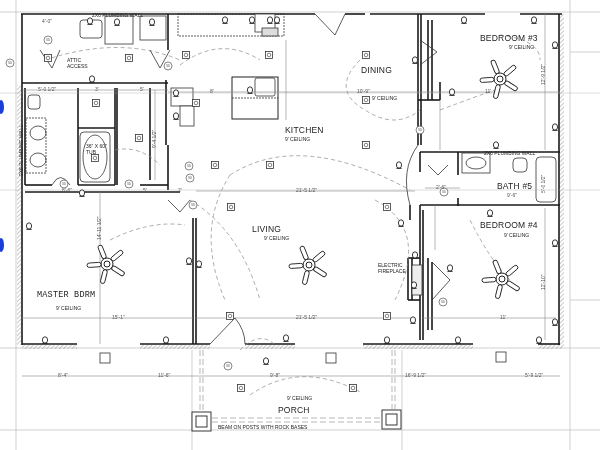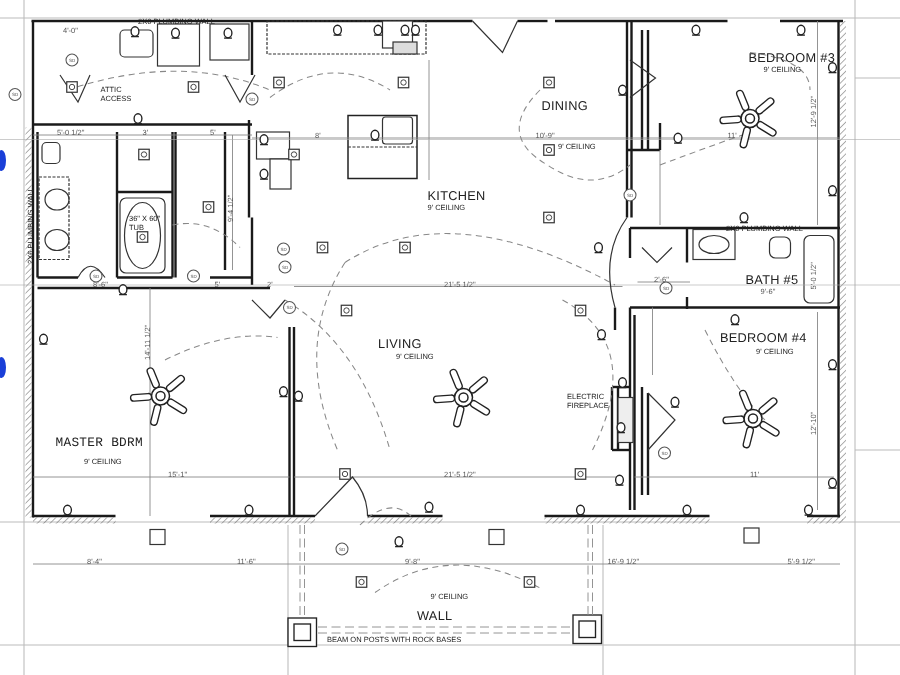--- a/index.html
+++ b/index.html
@@ -329,30 +329,30 @@
 
 <div class="lbl room" style="left:361px; top:66px;">DINING</div>
 <div class="lbl ceil" style="left:372px; top:96px;">9' CEILING</div>
 
 <div class="lbl room" style="left:252px; top:225px;">LIVING</div>
 <div class="lbl ceil" style="left:264px; top:236px;">9' CEILING</div>
 
 <div class="lbl room" style="left:37px; top:291px;font-family:Liberation Mono, monospace;">MASTER BDRM</div>
 <div class="lbl ceil" style="left:56px; top:306px;">9' CEILING</div>
 
-<div class="lbl room" style="left:480px; top:34px;margin-left:19px;">BEDROOM #3</div>
+<div class="lbl room" style="left:480px; top:34px;">BEDROOM #3</div>
 <div class="lbl ceil" style="left:509px; top:45px;">9' CEILING</div>
 
 <div class="lbl room" style="left:497px; top:182px;">BATH #5</div>
 <div class="lbl dim" style="left:507px; top:193px;">9'-6"</div>
 
 <div class="lbl room" style="left:480px; top:221px;">BEDROOM #4</div>
 <div class="lbl ceil" style="left:504px; top:233px;">9' CEILING</div>
 
-<div class="lbl room" style="left:278px; top:406px;">WALL</div>
+<div class="lbl room" style="left:278px; top:406px;">PORCH</div>
 <div class="lbl ceil" style="left:287px; top:396px;">9' CEILING</div>
 
 <div class="lbl note" style="left:92px; top:13px;">2X6 PLUMBING WALL</div>
 <div class="lbl note vert" style="left:19px; top:176px;">2X6 PLUMBING WALL</div>
 <div class="lbl note" style="left:484px; top:151px;">2X6 PLUMBING WALL</div>
 <div class="lbl note" style="left:67px; top:57px; width:26px; white-space:normal; line-height:1.2;">ATTIC ACCESS</div>
 <div class="lbl note" style="left:86px; top:143px; width:22px; white-space:normal; line-height:1.2;">36" X 60" TUB</div>
 <div class="lbl note" style="left:378px; top:262px; width:30px; white-space:normal; line-height:1.2;">ELECTRIC FIREPLACE</div>
 <div class="lbl note" style="left:218px; top:425px;">BEAM ON POSTS WITH ROCK BASES</div>
 

